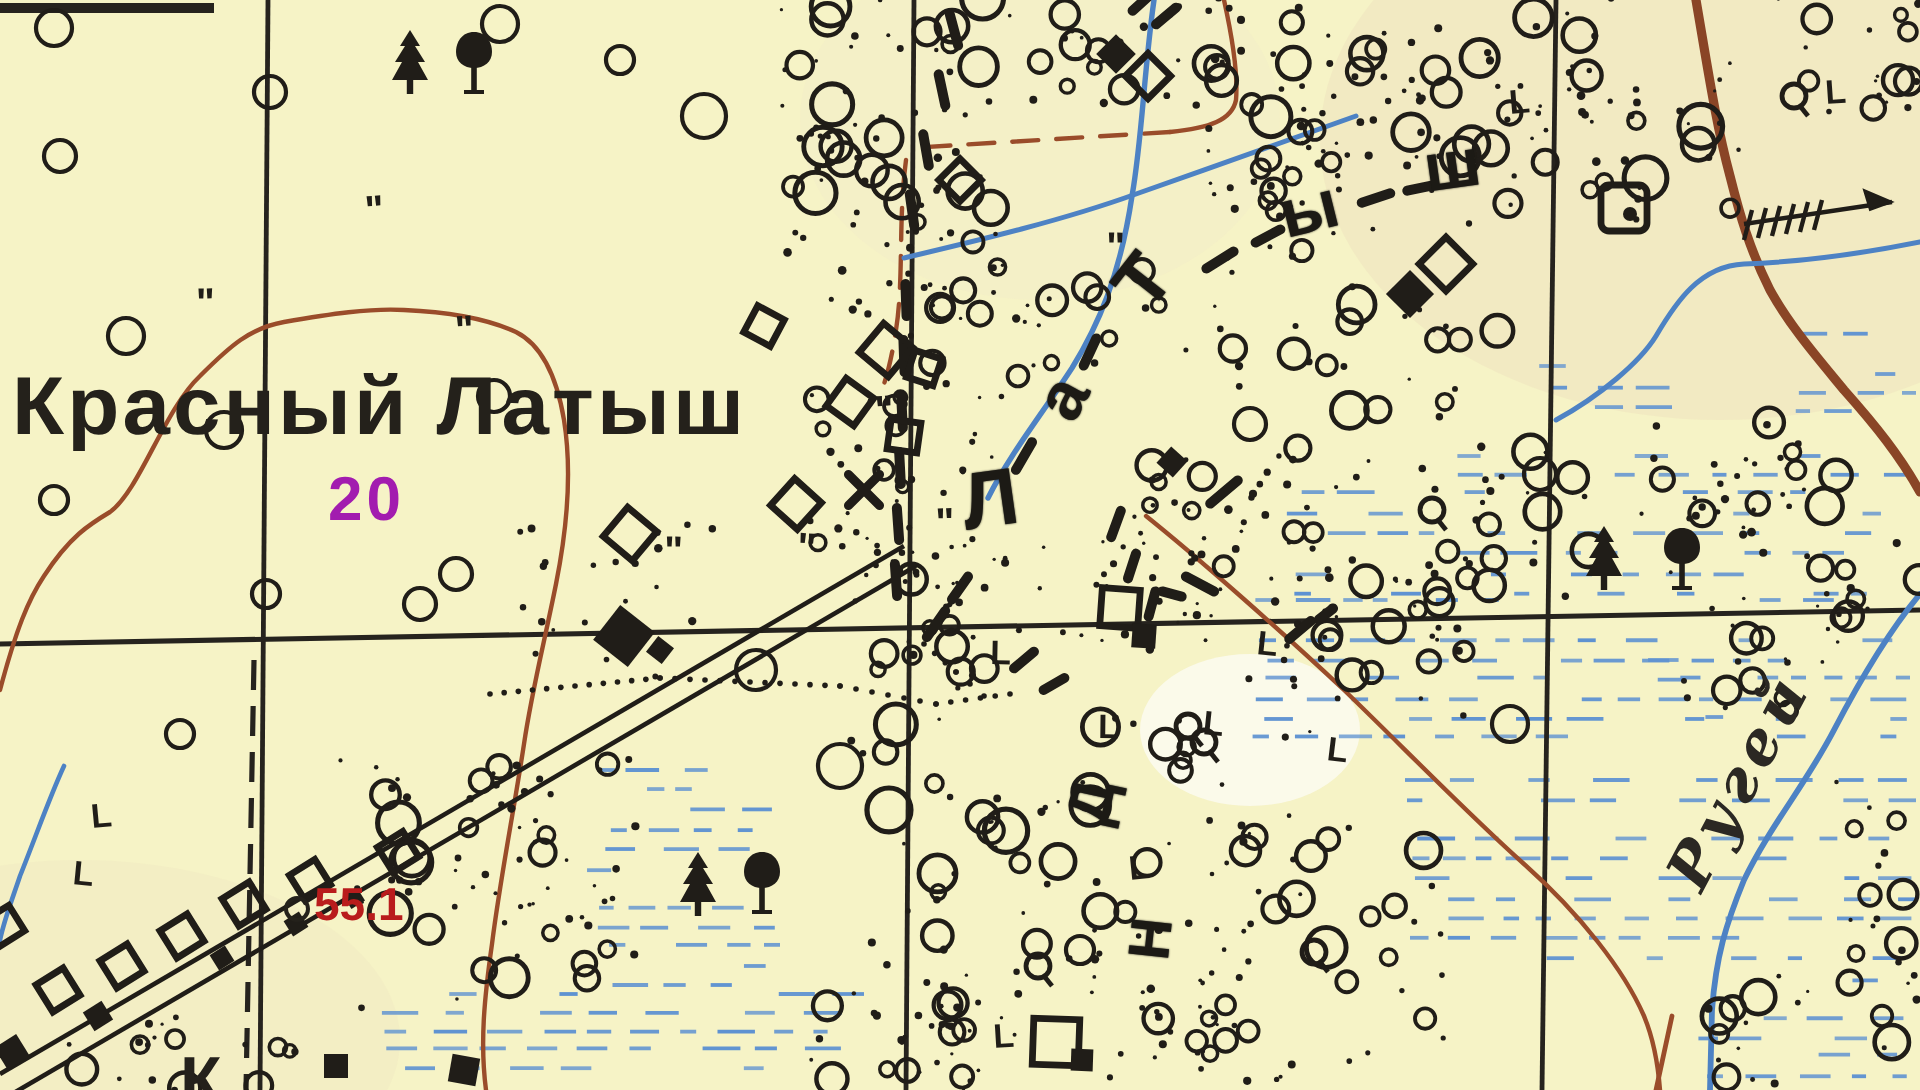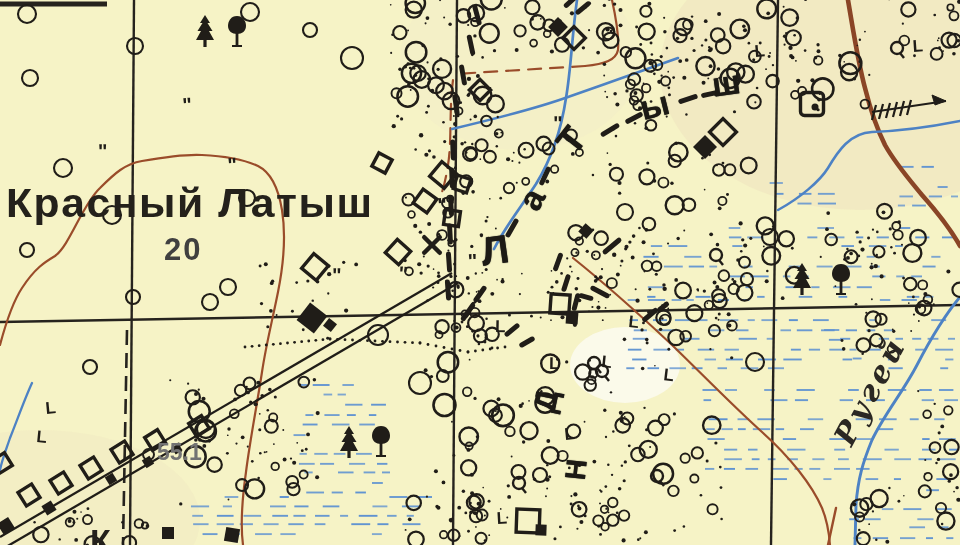--- a/index.html
+++ b/index.html
@@ -7,22 +7,22 @@
     position:relative;width:960px;height:545px;overflow:hidden;
     background:#f6f3c6;
     font-family:"Liberation Sans",sans-serif;
   }
   .map svg{position:absolute;left:0;top:0;}
   .lbl{position:absolute;color:#201d18;white-space:nowrap;line-height:1;}
   .settlement{
     font-size:41px;font-weight:bold;letter-spacing:1.5px;
     transform:scaleX(1.04);transform-origin:left top;color:#24211b;
   }
-  .number{font-size:31px;font-weight:bold;letter-spacing:2px;color:#404040;}
-  .elev{font-size:23px;font-weight:bold;color:#737373;}
+  .number{font-size:31px;font-weight:bold;letter-spacing:2px;color:#a21caf;}
+  .elev{font-size:23px;font-weight:bold;color:#b91c1c;}
   .elev .pt{display:inline-block;width:9px;height:9px;border:2.5px solid #24211b;border-radius:50%;margin-right:2px;vertical-align:-1px;background:transparent;}
   .river{
     font-family:"DejaVu Serif",serif;font-style:italic;font-size:30px;font-weight:bold;
     letter-spacing:4px;color:#2b2823;transform:rotate(-62deg);transform-origin:left bottom;
   }
   .bigletter{
     position:absolute;font-weight:bold;color:#1c1a15;line-height:1;
     text-shadow:0 0 1px #1c1a15;
   }
   .partial{font-size:34px;font-weight:bold;color:#24211b;}

